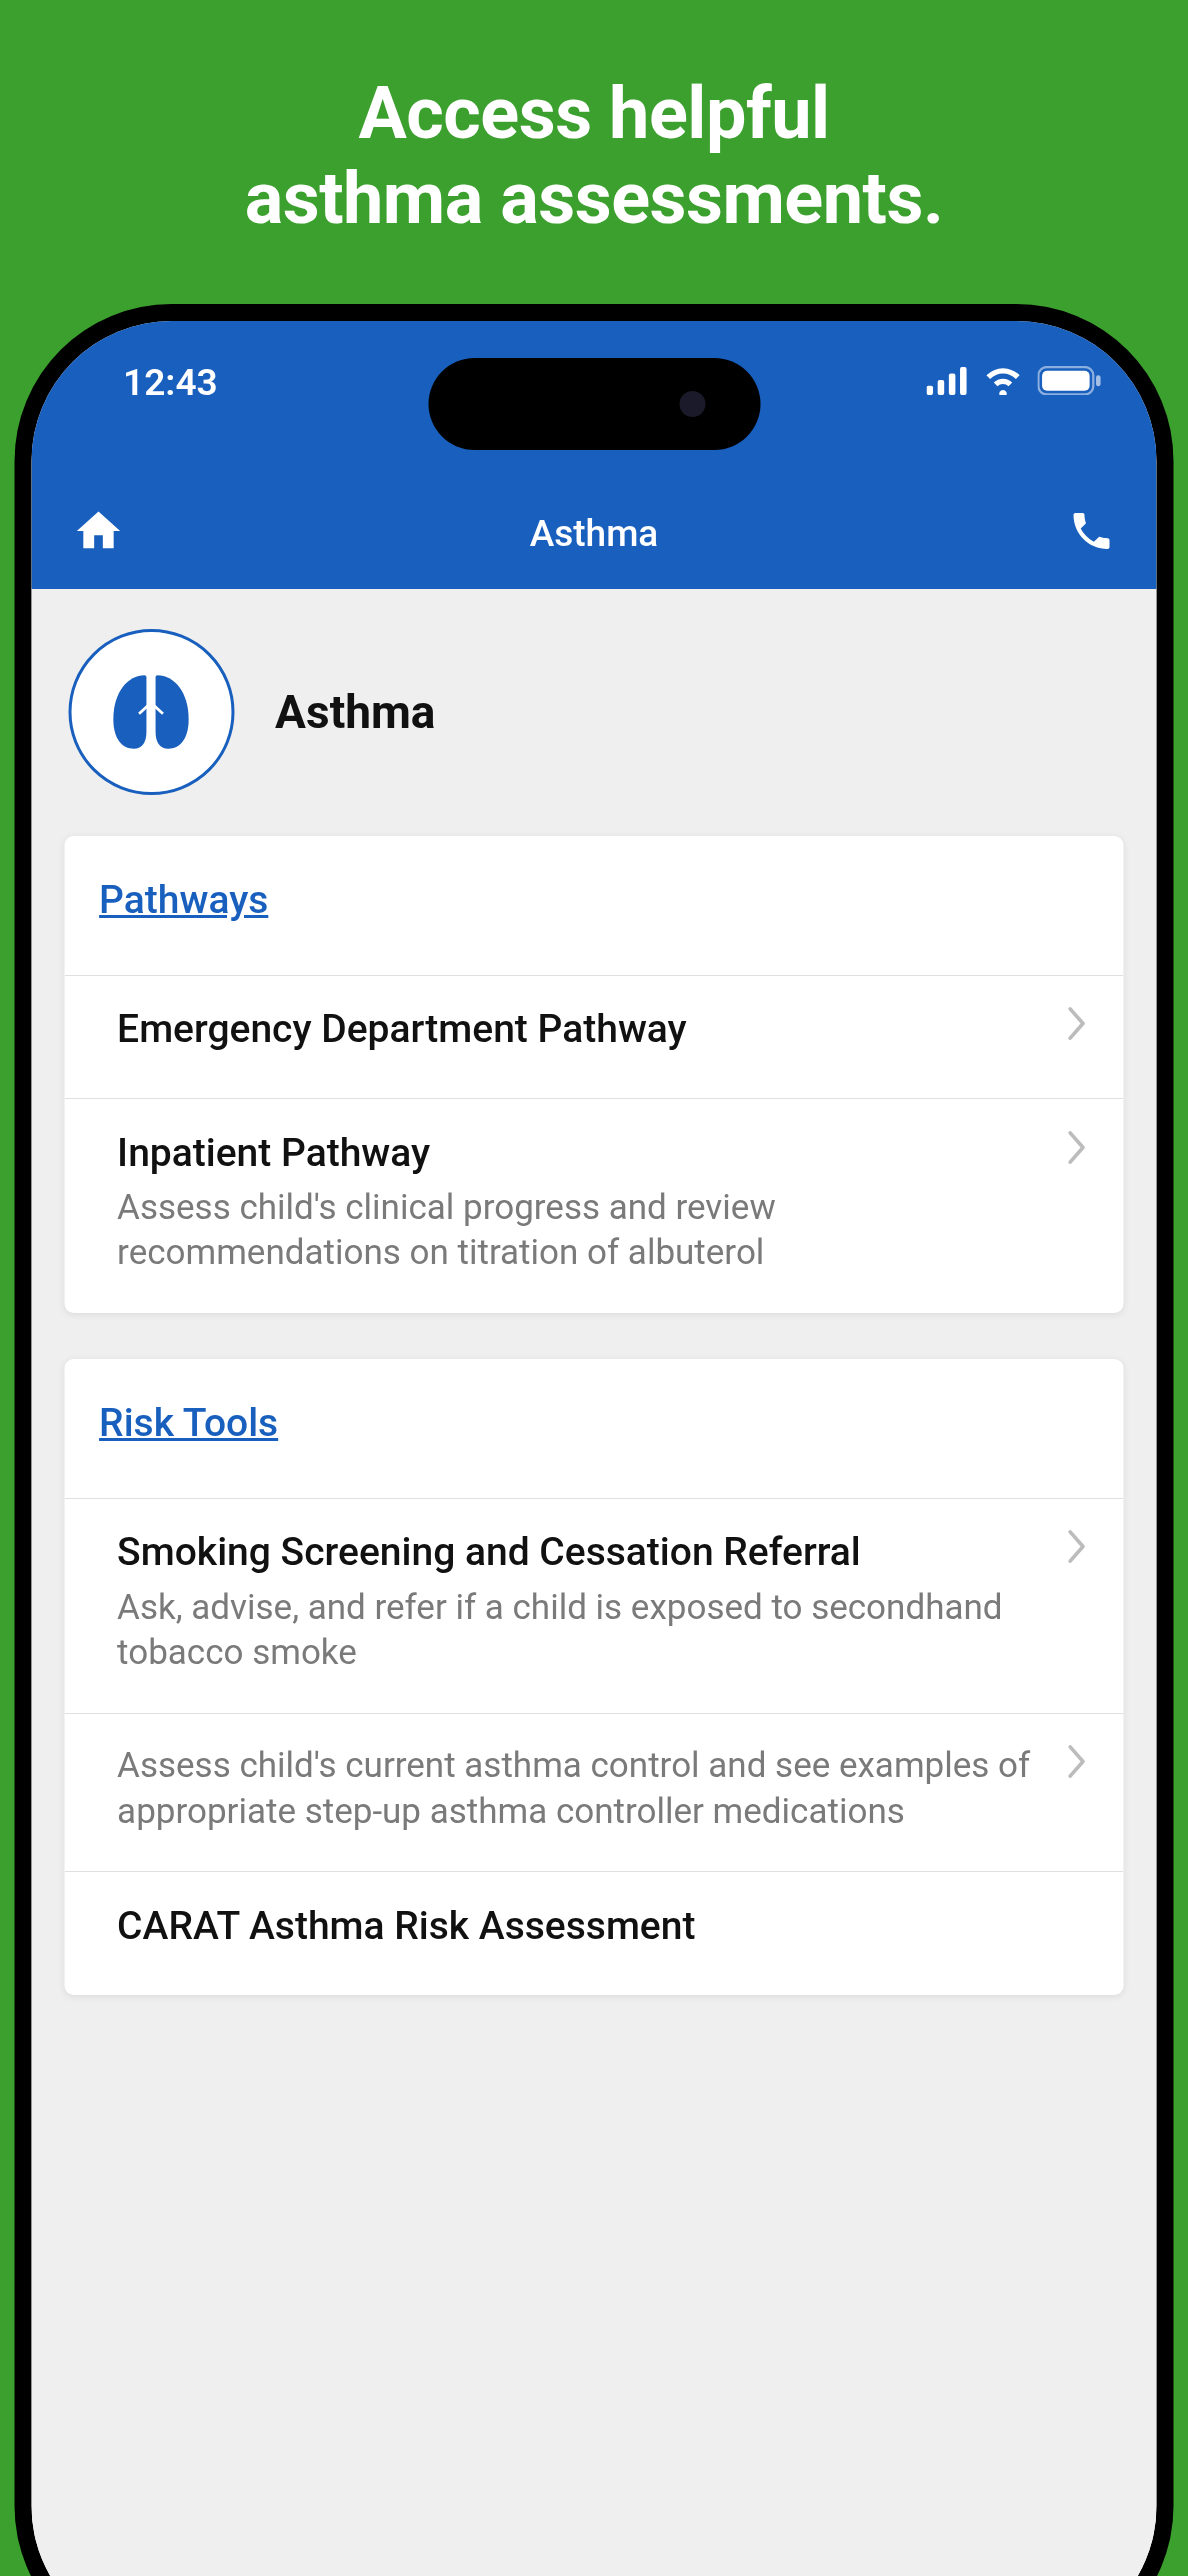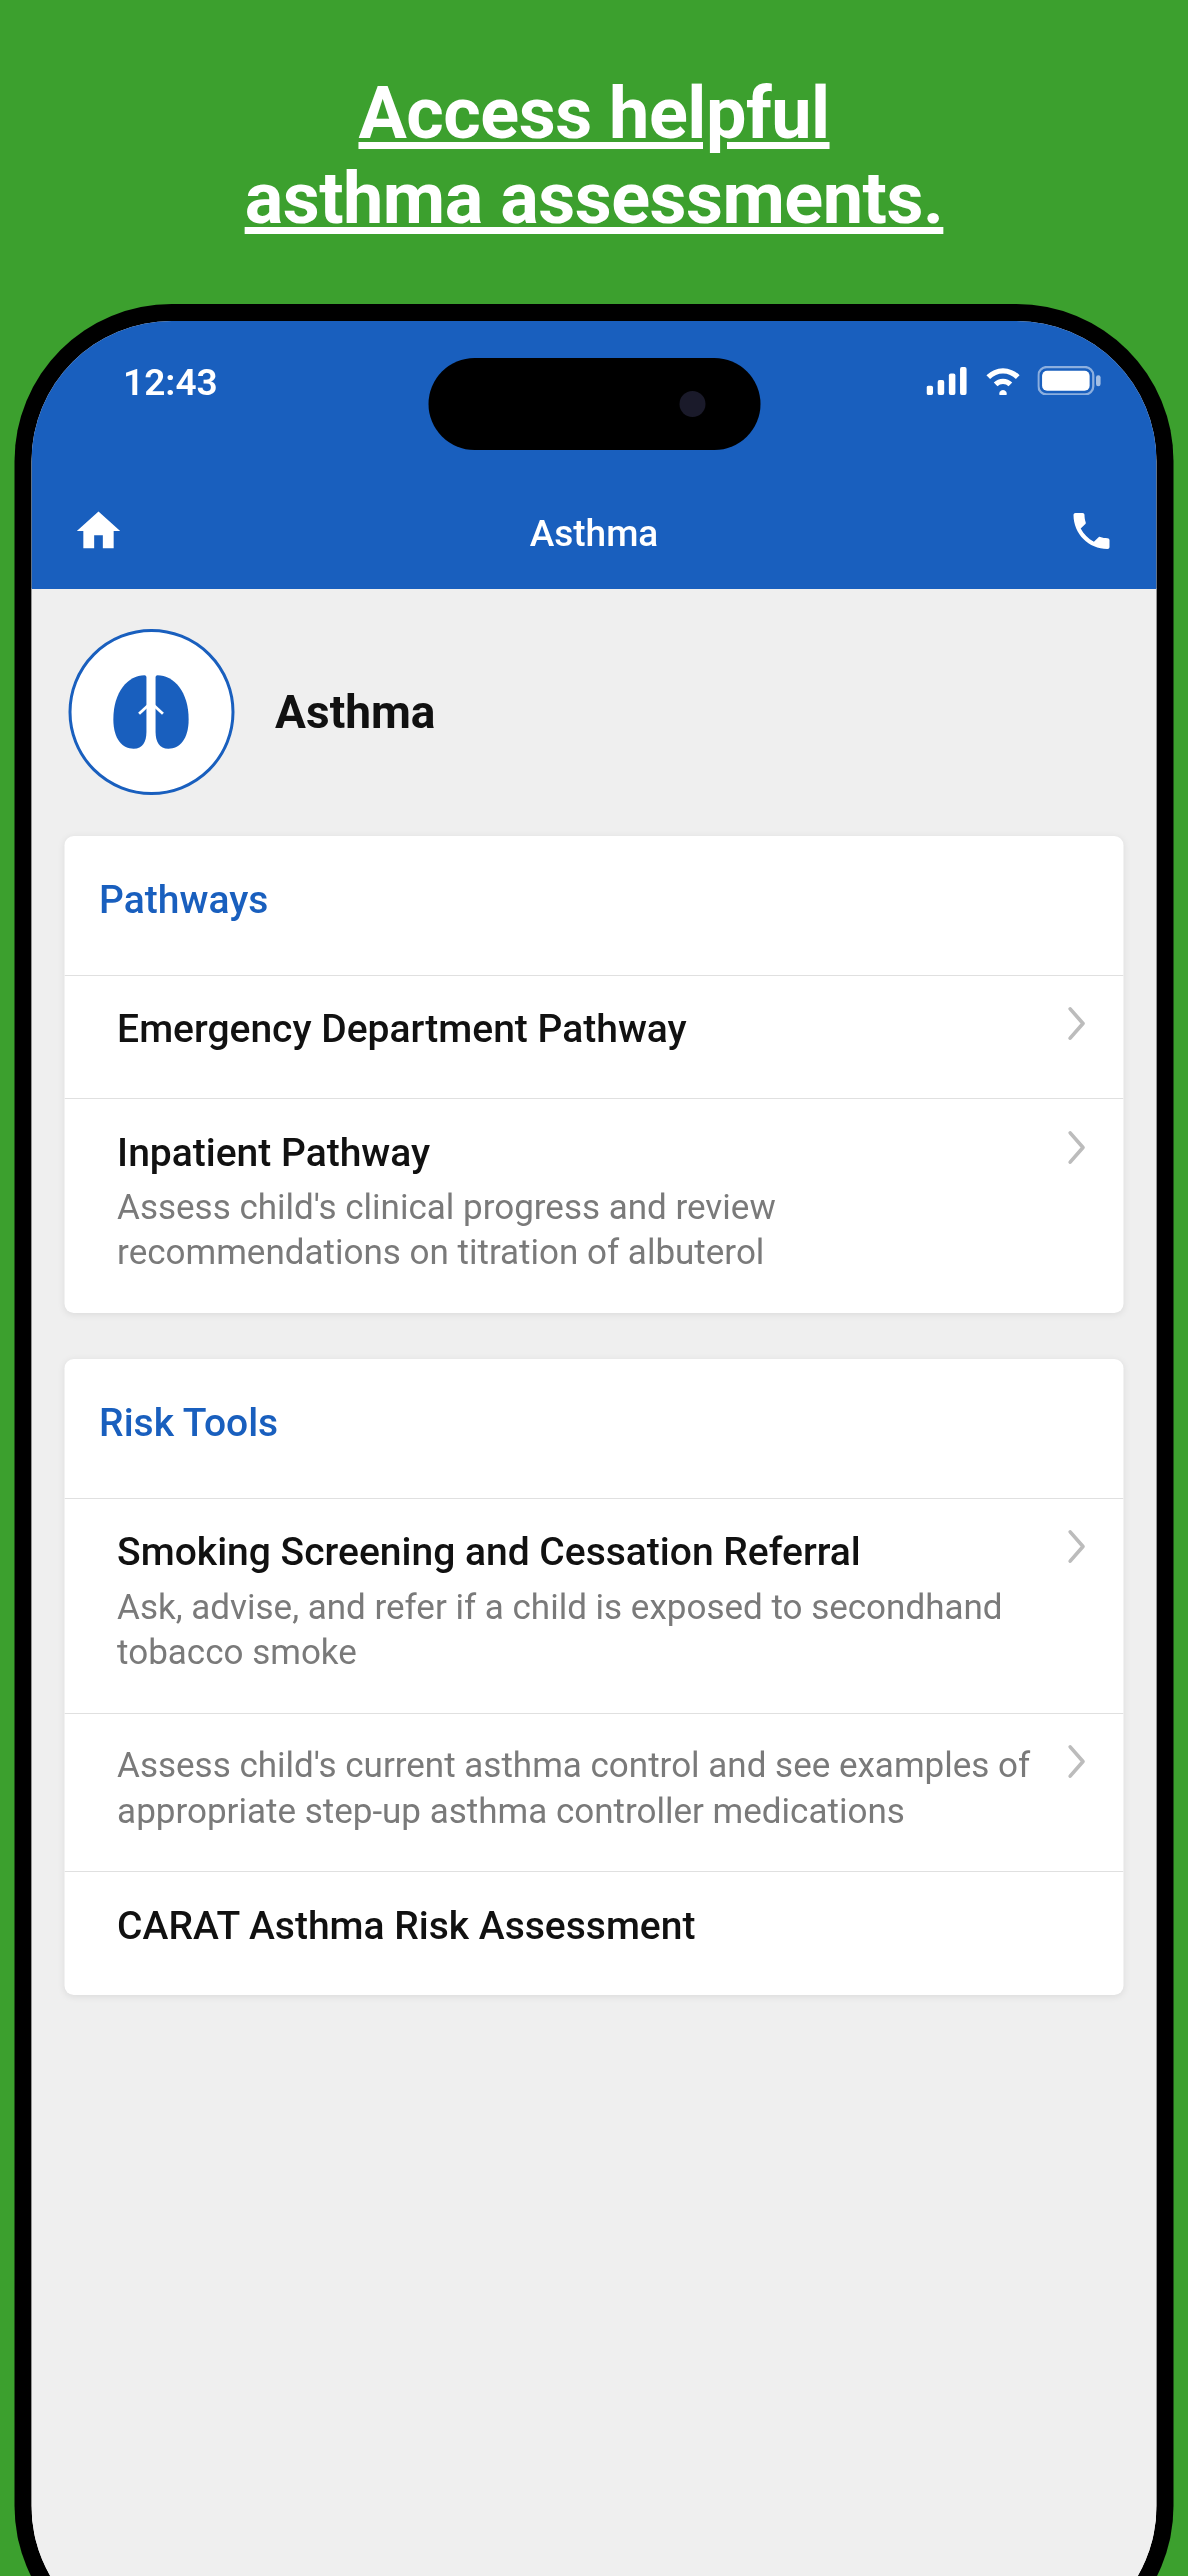--- a/index.html
+++ b/index.html
@@ -12,21 +12,20 @@
   position: relative;
 }
 .promo-title {
   color: #fff;
   text-align: center;
   font-weight: 700;
   font-size: 72px;
   line-height: 1.18;
   padding-top: 72px;
   letter-spacing: -0.5px;
-  text-decoration: underline;
 }
 .phone {
   position: absolute;
   left: 50%;
   transform: translateX(-50%);
   top: 304px;
   width: 1159px;
   height: 2359px;
   border-radius: 157px;
   background: #000;
@@ -141,20 +140,21 @@
   margin: 0 33px 46px 33px;
   border-radius: 9.2px;
   box-shadow: 0 1.8px 7.4px rgba(0,0,0,0.08);
   overflow: hidden;
 }
 .card-header {
   color: #195fbe;
   font-size: 39px;
   font-weight: 500;
   padding: 41px 35px 52px 35px;
+  text-decoration: underline;
 }
 .list-item {
   padding: 29.5px 35px 37px 53px;
   border-top: 0.9px solid #e0e0e0;
   display: flex;
   align-items: flex-start;
   gap: 18.4px;
 }
 .list-item:first-of-type { border-top: none; }
 .list-item-body { flex: 1; min-width: 0; }

